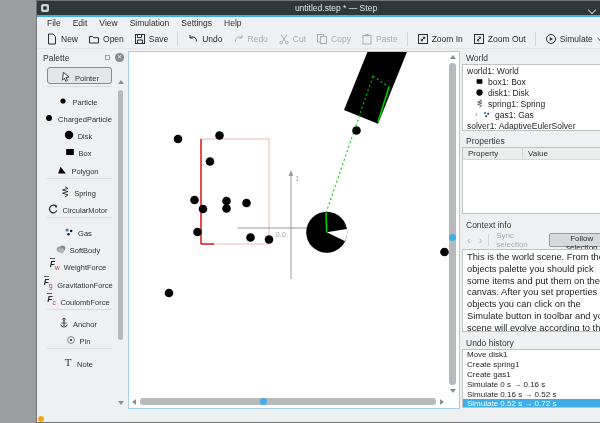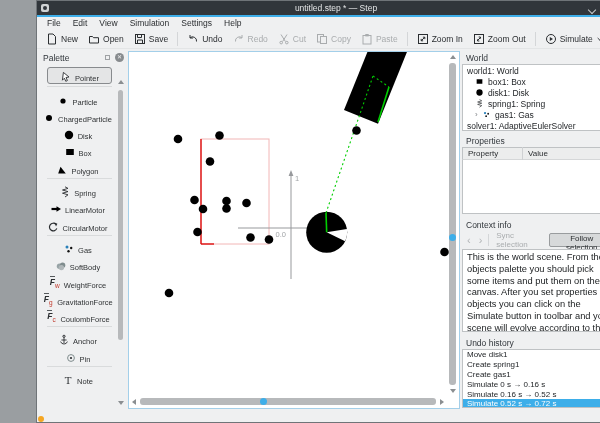--- a/index.html
+++ b/index.html
@@ -309,29 +309,20 @@
             <span>Polygon</span>
           </div>
           <div class="pal-sep"></div>
           <div class="pal-item">
             <span class="picon">
               <svg viewBox="0 0 12 12">
                 <path d="M6 0.8l3 1.6-5.5 1.6 5.5 1.6-5.5 1.6 5.5 1.6L6 11" fill="none" stroke="#2b2e31" stroke-width="0.9"></path>
               </svg>
             </span>
             <span>Spring</span>
-          </div>
-          <div class="pal-item">
-            <span class="picon">
-              <svg viewBox="0 0 12 12">
-                <path d="M1.5 6h5.5" stroke="#000" stroke-width="2.2"></path>
-                <path d="M6.5 3.3L11 6 6.5 8.7z" fill="#000"></path>
-              </svg>
-            </span>
-            <span>LinearMotor</span>
           </div>
           <div class="pal-item">
             <span class="picon">
               <svg viewBox="0 0 12 12">
                 <path d="M8.8 3.2A3.8 3.8 0 1 0 9.8 7.4" fill="none" stroke="#2b2e31" stroke-width="1.2"></path>
                 <path d="M7.4 1.6l3 1.2-1.4 2.6z" fill="#2b2e31"></path>
               </svg>
             </span>
             <span>CircularMotor</span>
           </div>

